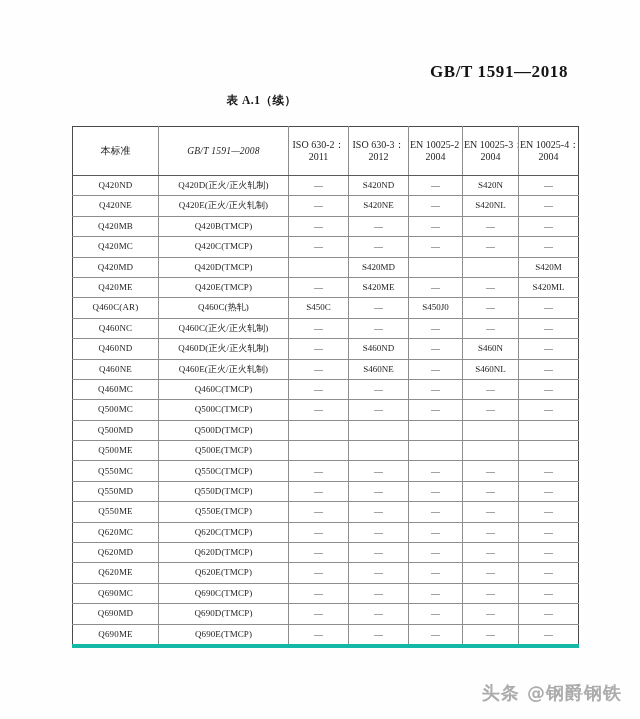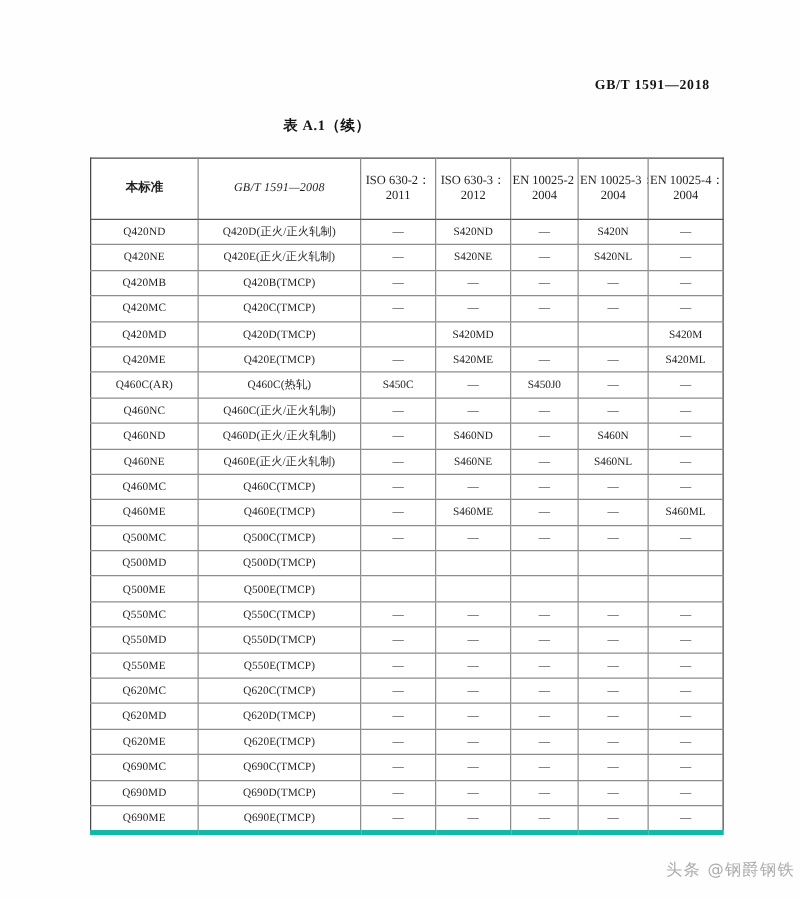--- a/index.html
+++ b/index.html
@@ -20,21 +20,21 @@
     position: absolute;
     inset: 0;
     background: #fefefe;
   }
 
   
   .doc-header {
     position: absolute;
     top: 62px;
     right: 72px;
-    font-size: 11px;
+    font-size: 17px;
     font-weight: bold;
     letter-spacing: 0.6px;
     color: #141414;
     white-space: nowrap;
   }
 
   
   .table-caption {
     position: absolute;
     top: 93px;
@@ -87,21 +87,21 @@
 
   table.cmp thead th {
     height: 44px;
     font-weight: normal;
     border-bottom: 1px solid #5a5a5a;
     border-top: 1px solid #4a4a4a;
     font-size: 10px;
     padding: 2px 1px;
   }
   table.cmp thead th.first-col {
-    font-weight: bold;
+    font-weight: normal;
     font-size: 10px;
   }
   table.cmp thead th.gb-col {
     font-size: 9.6px;
     letter-spacing: 0.2px;
     font-style: italic;
   }
 
   table.cmp thead th .std-line1 { display: block; }
   table.cmp thead th .std-line2 { display: block; }
@@ -135,24 +135,24 @@
     color: #8a8a8a;
     font-size: 9px;
   }
   td.empty {
     color: transparent;
   }
 
   
   .watermark {
     position: absolute;
-    right: 4px;
+    right: 18px;
     bottom: 14px;
-    font-size: 13px;
-    font-weight: normal;
+    font-size: 18px;
+    font-weight: bold;
     color: #9e9e9e;
     letter-spacing: 1px;
     font-family: "DejaVu Sans", "Liberation Sans", sans-serif;
     white-space: nowrap;
     opacity: 0.85;
   }
 </style>
 </head>
 <body>
 
@@ -297,29 +297,20 @@
           <tr>
             <td class="designation col-left">Q460MC</td>
             <td class="equivalent">Q460C(TMCP)</td>
             <td class="dash">—</td>
             <td class="dash">—</td>
             <td class="dash">—</td>
             <td class="dash">—</td>
             <td class="dash col-right">—</td>
           </tr>
           <tr>
-            <td class="designation col-left">Q460ME</td>
-            <td class="equivalent">Q460E(TMCP)</td>
-            <td class="dash">—</td>
-            <td class="std-val">S460ME</td>
-            <td class="dash">—</td>
-            <td class="dash">—</td>
-            <td class="std-val col-right">S460ML</td>
-          </tr>
-          <tr>
             <td class="designation col-left">Q500MC</td>
             <td class="equivalent">Q500C(TMCP)</td>
             <td class="dash">—</td>
             <td class="dash">—</td>
             <td class="dash">—</td>
             <td class="dash">—</td>
             <td class="dash col-right">—</td>
           </tr>
           <tr>
             <td class="designation col-left">Q500MD</td>

